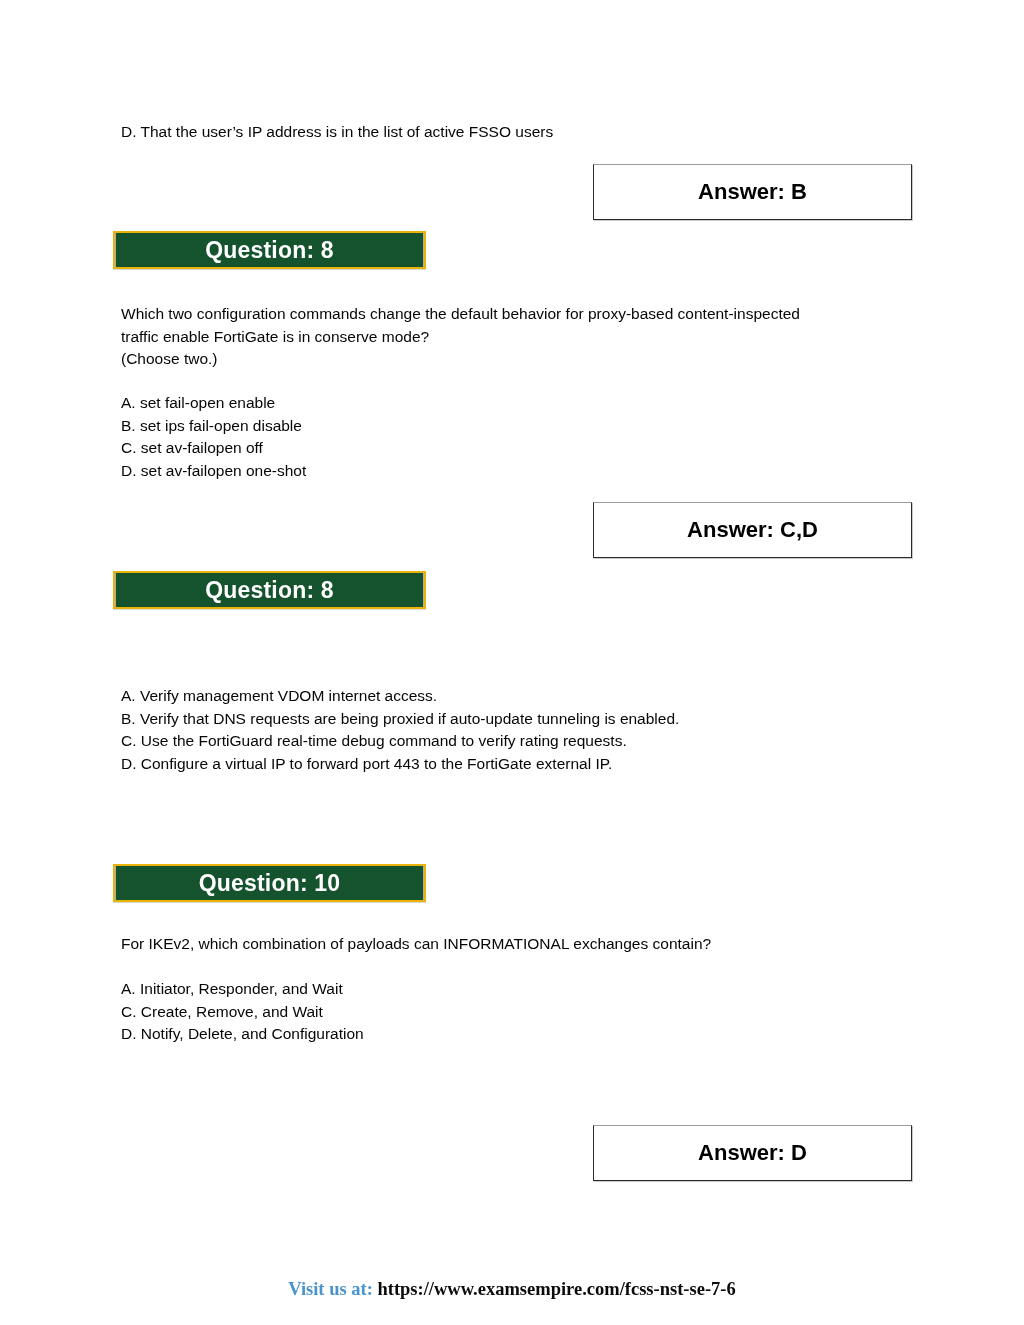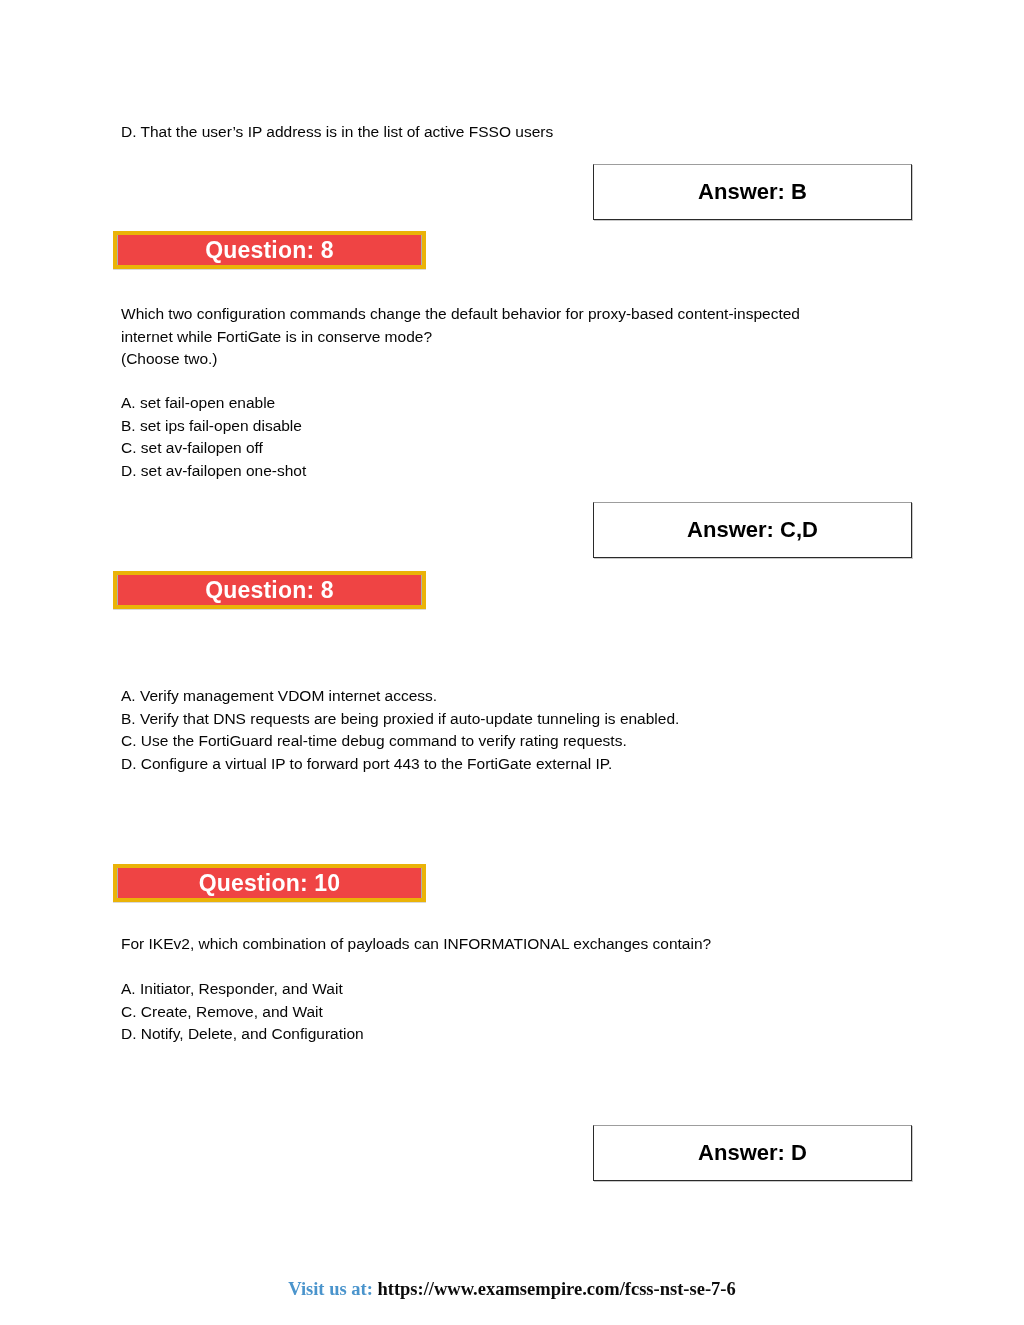--- a/index.html
+++ b/index.html
@@ -19,22 +19,22 @@
     font-size: 15.5px;
     line-height: 22.5px;
     color: #060606;
     white-space: nowrap;
   }
   .question-bar {
     position: absolute;
     left: 113px;
     width: 313px;
     height: 38px;
-    background: #ef4444;
-    border: 4px solid #eab308;
+    background: #14532d;
+    border: 2px solid #eab308;
     box-shadow: inset 8px 0 0 -7px #aeaeae, inset -8px 0 0 -7px #aeaeae, 0 1px 0 #d9d9d9;
     display: flex;
     align-items: center;
     justify-content: center;
     color: #ffffff;
     font-weight: bold;
     font-size: 23px;
     letter-spacing: 0.2px;
   }
   .answer-box {
@@ -73,21 +73,21 @@
 <div class="page">
 
   <div class="body-text" style="top:121px;">D. That the user’s IP address is in the list of active FSSO users</div>
 
   <div class="answer-box" style="top:164px;">Answer: B</div>
 
   <div class="question-bar" style="top:231px;">Question: 8</div>
 
   <div class="body-text" style="top:303px;">
     <span class="option-line">Which two configuration commands change the default behavior for proxy-based content-inspected</span>
-    <span class="option-line">internet while FortiGate is in conserve mode?</span>
+    <span class="option-line">traffic enable FortiGate is in conserve mode?</span>
     <span class="option-line">(Choose two.)</span>
   </div>
 
   <div class="body-text" style="top:392px;">
     <span class="option-line">A. set fail-open enable</span>
     <span class="option-line">B. set ips fail-open disable</span>
     <span class="option-line">C. set av-failopen off</span>
     <span class="option-line">D. set av-failopen one-shot</span>
   </div>
 

